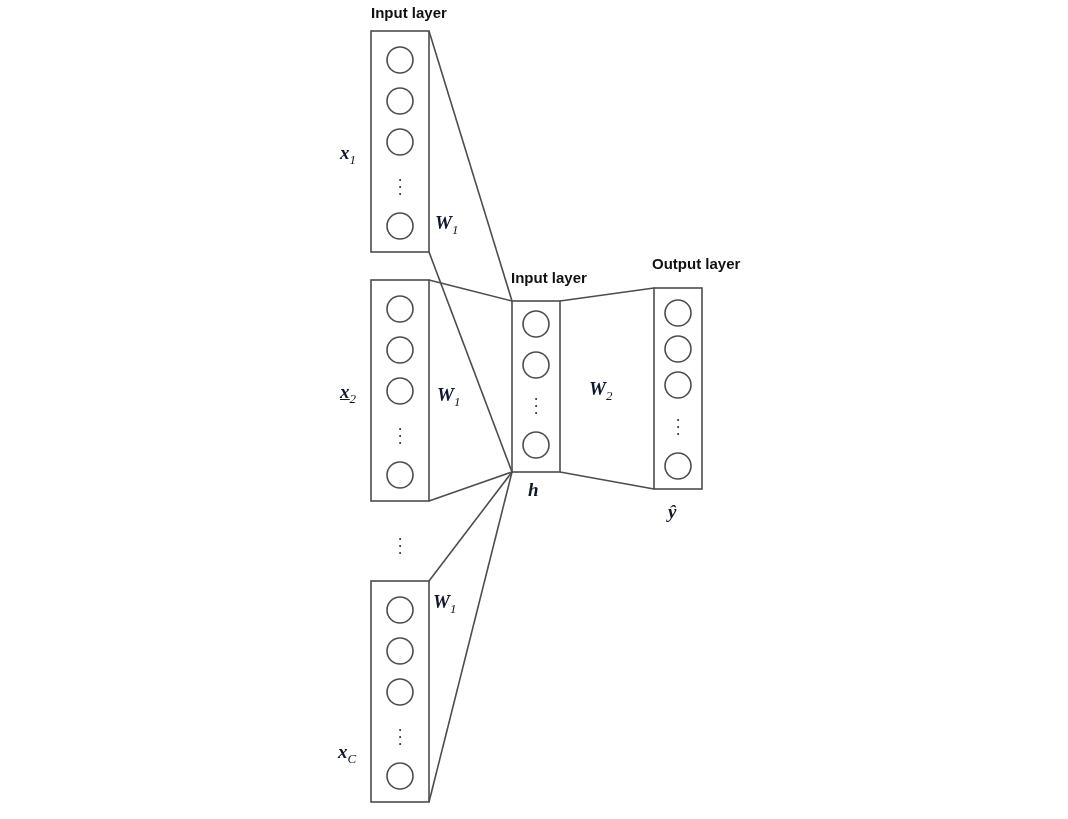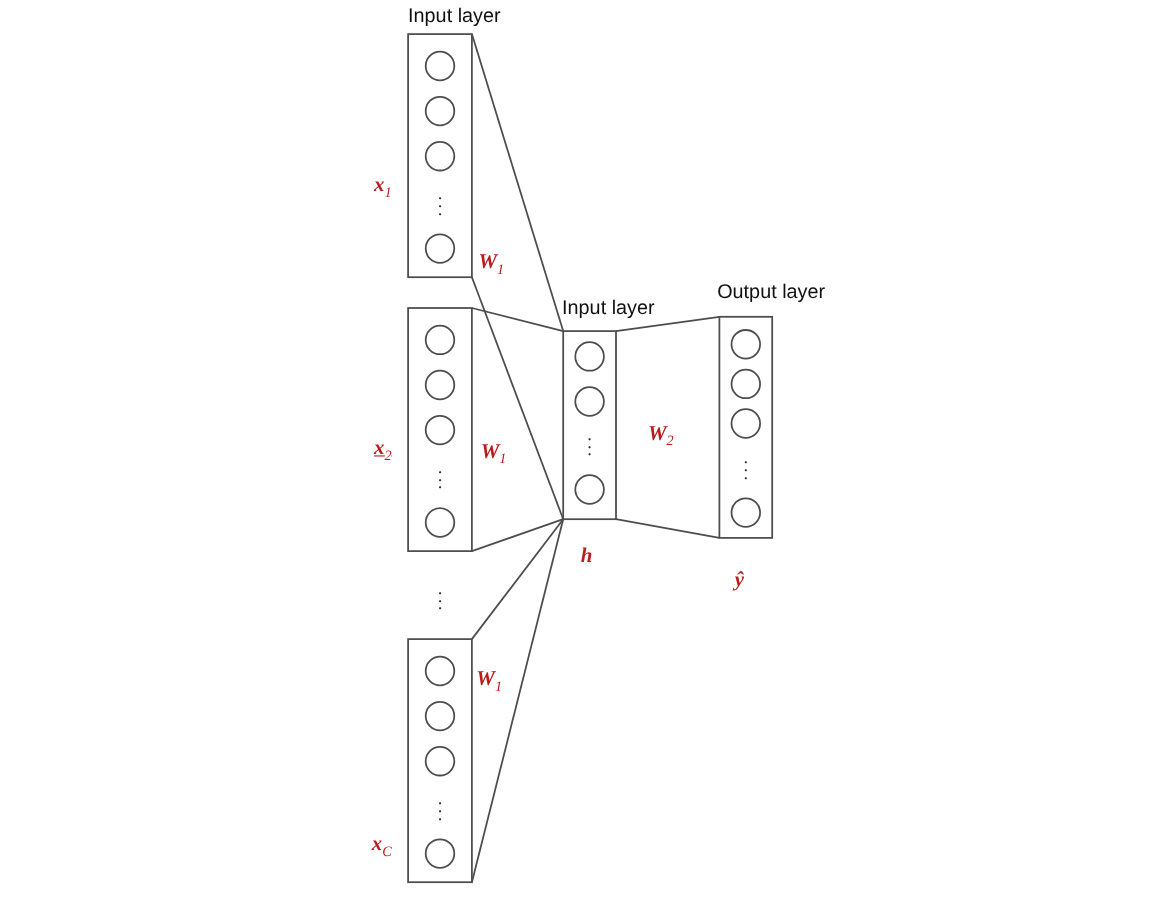--- a/index.html
+++ b/index.html
@@ -20,33 +20,33 @@
   svg.diagram {
     position: absolute;
     left: 0;
     top: 0;
     width: 1068px;
     height: 819px;
   }
   .layer-title {
     position: absolute;
     font-family: "Liberation Sans", sans-serif;
-    font-size: 18px;
+    font-size: 15px;
     color: #111111;
     white-space: nowrap;
+    font-weight: bold;
   }
   .math-label {
     position: absolute;
     font-family: "Liberation Serif", serif;
     font-style: italic;
     font-weight: bold;
     font-size: 19px;
-    color: #b91c1c;
+    color: #0f172a;
     white-space: nowrap;
-    margin-top: 16px;
   }
   .math-label .sub {
     font-size: 13px;
     font-style: italic;
     font-weight: normal;
     vertical-align: sub;
   }
   .vdots {
     position: absolute;
     font-family: "Liberation Serif", serif;
@@ -141,21 +141,21 @@
 
   <div class="math-label" style="left:435px; top:212px;">
     <span>W</span><span class="sub">1</span>
   </div>
   <div class="math-label" style="left:437px; top:384px;">
     <span>W</span><span class="sub">1</span>
   </div>
   <div class="math-label" style="left:433px; top:591px;">
     <span>W</span><span class="sub">1</span>
   </div>
-  <div class="math-label" style="left:589px; top:368px;">
+  <div class="math-label" style="left:589px; top:378px;">
     <span>W</span><span class="sub">2</span>
   </div>
 
   <div class="vdots" style="left:392px; top:172px; width:16px;">
     <span>.</span>
       <span>.</span>
       <span>.</span>
   </div>
   <div class="vdots" style="left:392px; top:421px; width:16px;">
     <span>.</span>

